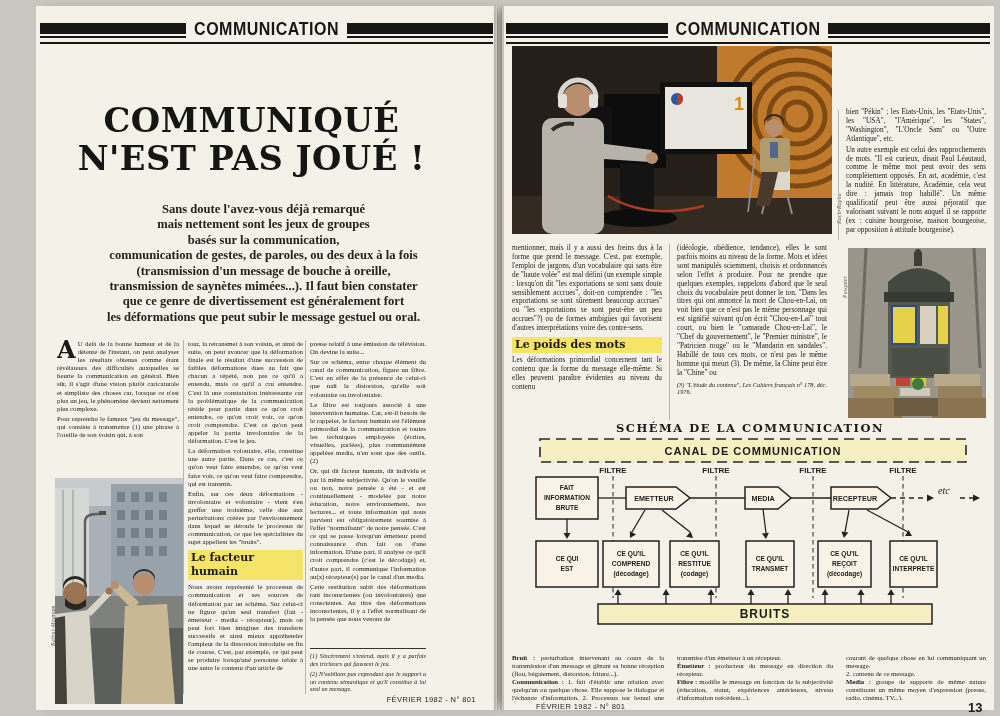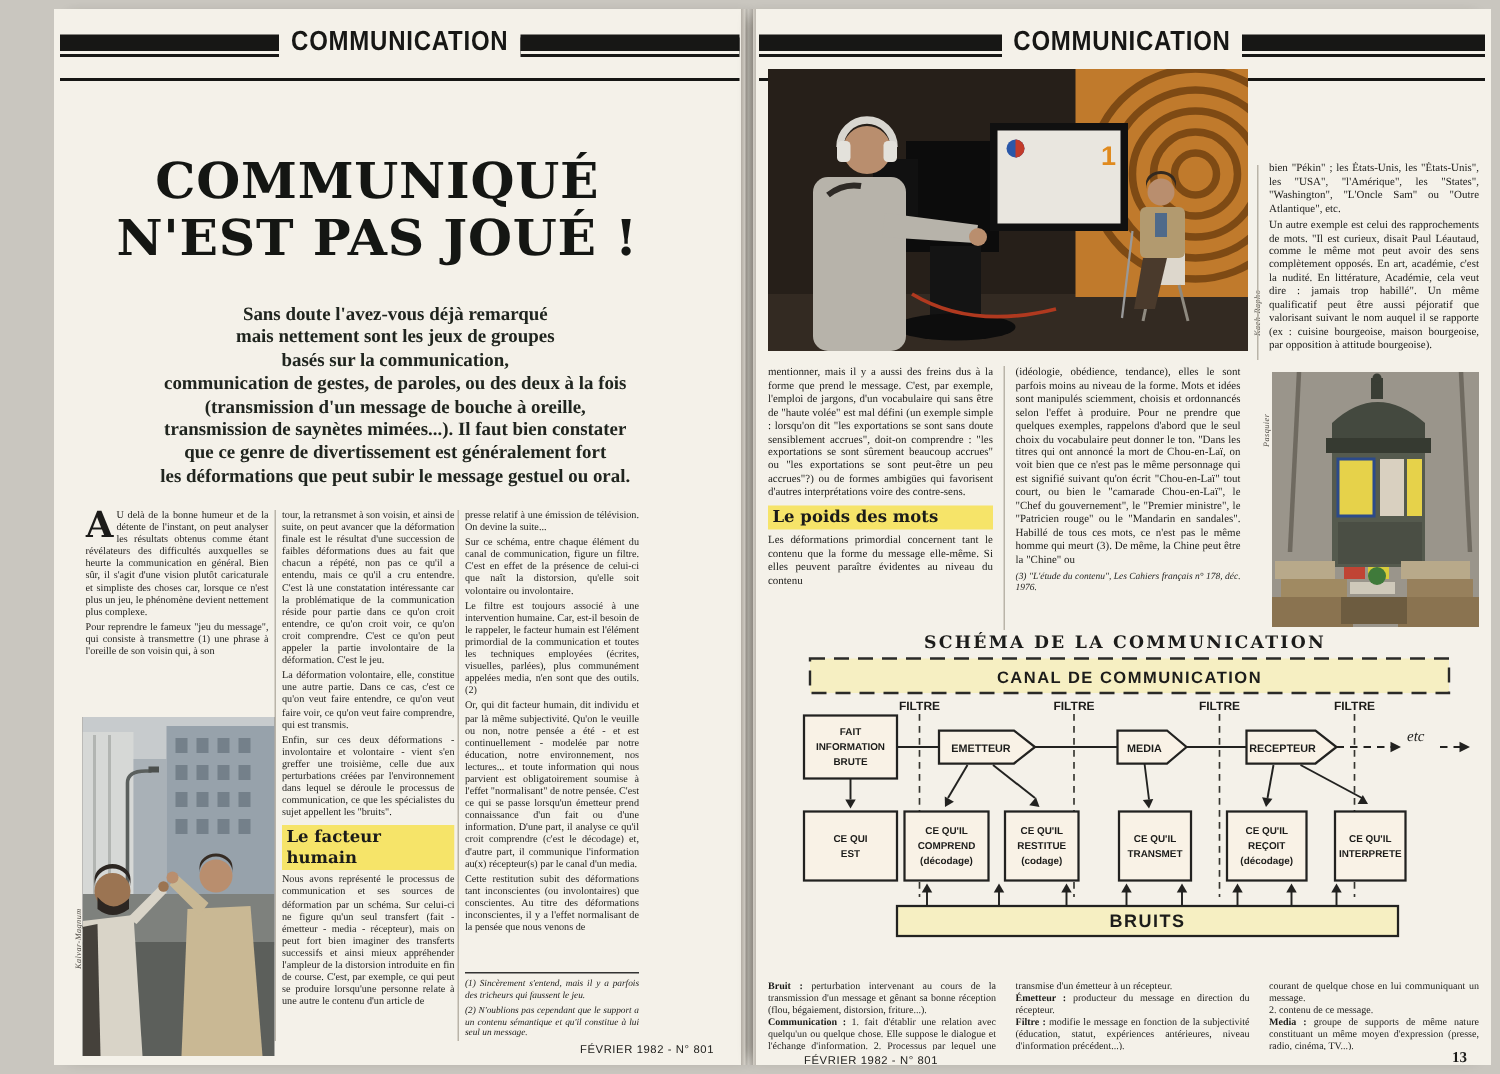--- a/index.html
+++ b/index.html
@@ -5,21 +5,21 @@
   html,body{margin:0;padding:0;}
   body{width:1000px;height:716px;position:relative;background:#c9c6bf;
        font-family:"Liberation Serif", serif;color:#1b1b19;overflow:hidden;}
   .page{position:absolute;top:6px;height:704px;background:#f4f1e9;}
   #page-left{left:36px;width:461px;box-shadow:6px 0 9px -5px rgba(40,35,25,.45);}
   #page-right{left:502px;width:492px;box-shadow:-6px 0 9px -5px rgba(40,35,25,.4);}
   .gutter{position:absolute;left:494px;top:6px;width:10px;height:704px;
           background:linear-gradient(90deg,rgba(60,50,40,.35),rgba(250,248,242,.1) 50%,rgba(60,50,40,.3));}
   
   .pagehead{position:absolute;top:14px;left:4px;right:4px;display:flex;align-items:center;
-            border-bottom:2px solid #161614;padding-bottom:14px;}
+            border-bottom:2px solid #161614;padding-bottom:4px;}
   .hbar{height:11px;background:#171715;flex:1;border-bottom:2px solid #f4f1e9;box-shadow:0 2px 0 #171715;}
   .htitle{font-family:"Liberation Sans", sans-serif;font-weight:bold;font-size:16px;
           letter-spacing:.5px;color:#171715;padding:0 8px;transform:scaleY(1.15);}
   
   .bigtitle{position:absolute;left:0;right:30px;top:96px;text-align:center;
             font-family:"DejaVu Serif", serif;font-weight:bold;font-size:33px;line-height:38px;
             letter-spacing:.5px;color:#141613;transform:scaleX(1.02);}
   .intro{position:absolute;left:8px;right:14px;top:196px;text-align:center;
          font-weight:bold;font-size:12.6px;line-height:15.4px;color:#20251f;}
   
@@ -29,21 +29,21 @@
   .dropcap{float:left;font-size:24px;line-height:18px;font-weight:bold;padding:1px 2px 0 0;
            font-family:"DejaVu Serif", serif;}
   .hl-head{display:block;background:#f6e469;font-weight:bold;font-size:11px;line-height:14px;
            padding:1px 3px;margin:4px 0 3px 0;text-align:left;font-family:"DejaVu Serif", serif;}
   .vrule{position:absolute;width:1px;background:#b9b4a8;}
   .footnotes{position:absolute;font-size:6.2px;line-height:7.6px;font-style:italic;
              border-top:1px solid #333;padding-top:3px;background:#f4f1e9;text-align:justify;}
   .footnotes p{margin:0 0 3px 0;}
   .footer{position:absolute;font-family:"Liberation Sans", sans-serif;font-size:7.5px;
           letter-spacing:.4px;color:#22221f;}
-  .pagenum{position:absolute;font-family:Liberation Serif, serif;font-size:10px;font-weight:bold;}
+  .pagenum{position:absolute;font-family:Liberation Sans, sans-serif;font-size:13px;font-weight:bold;}
   .photo{position:absolute;overflow:hidden;background:#777;}
   .photo svg{display:block;}
   .vcredit{position:absolute;font-size:5.5px;color:#55514a;font-style:italic;
            transform:rotate(-90deg);transform-origin:left top;white-space:nowrap;letter-spacing:.3px;}
   
   .defs{position:absolute;font-size:6.7px;line-height:7.9px;text-align:justify;overflow:hidden;}
   .defs p{margin:0;}
   .diagram{position:absolute;}
 </style>
 </head>

